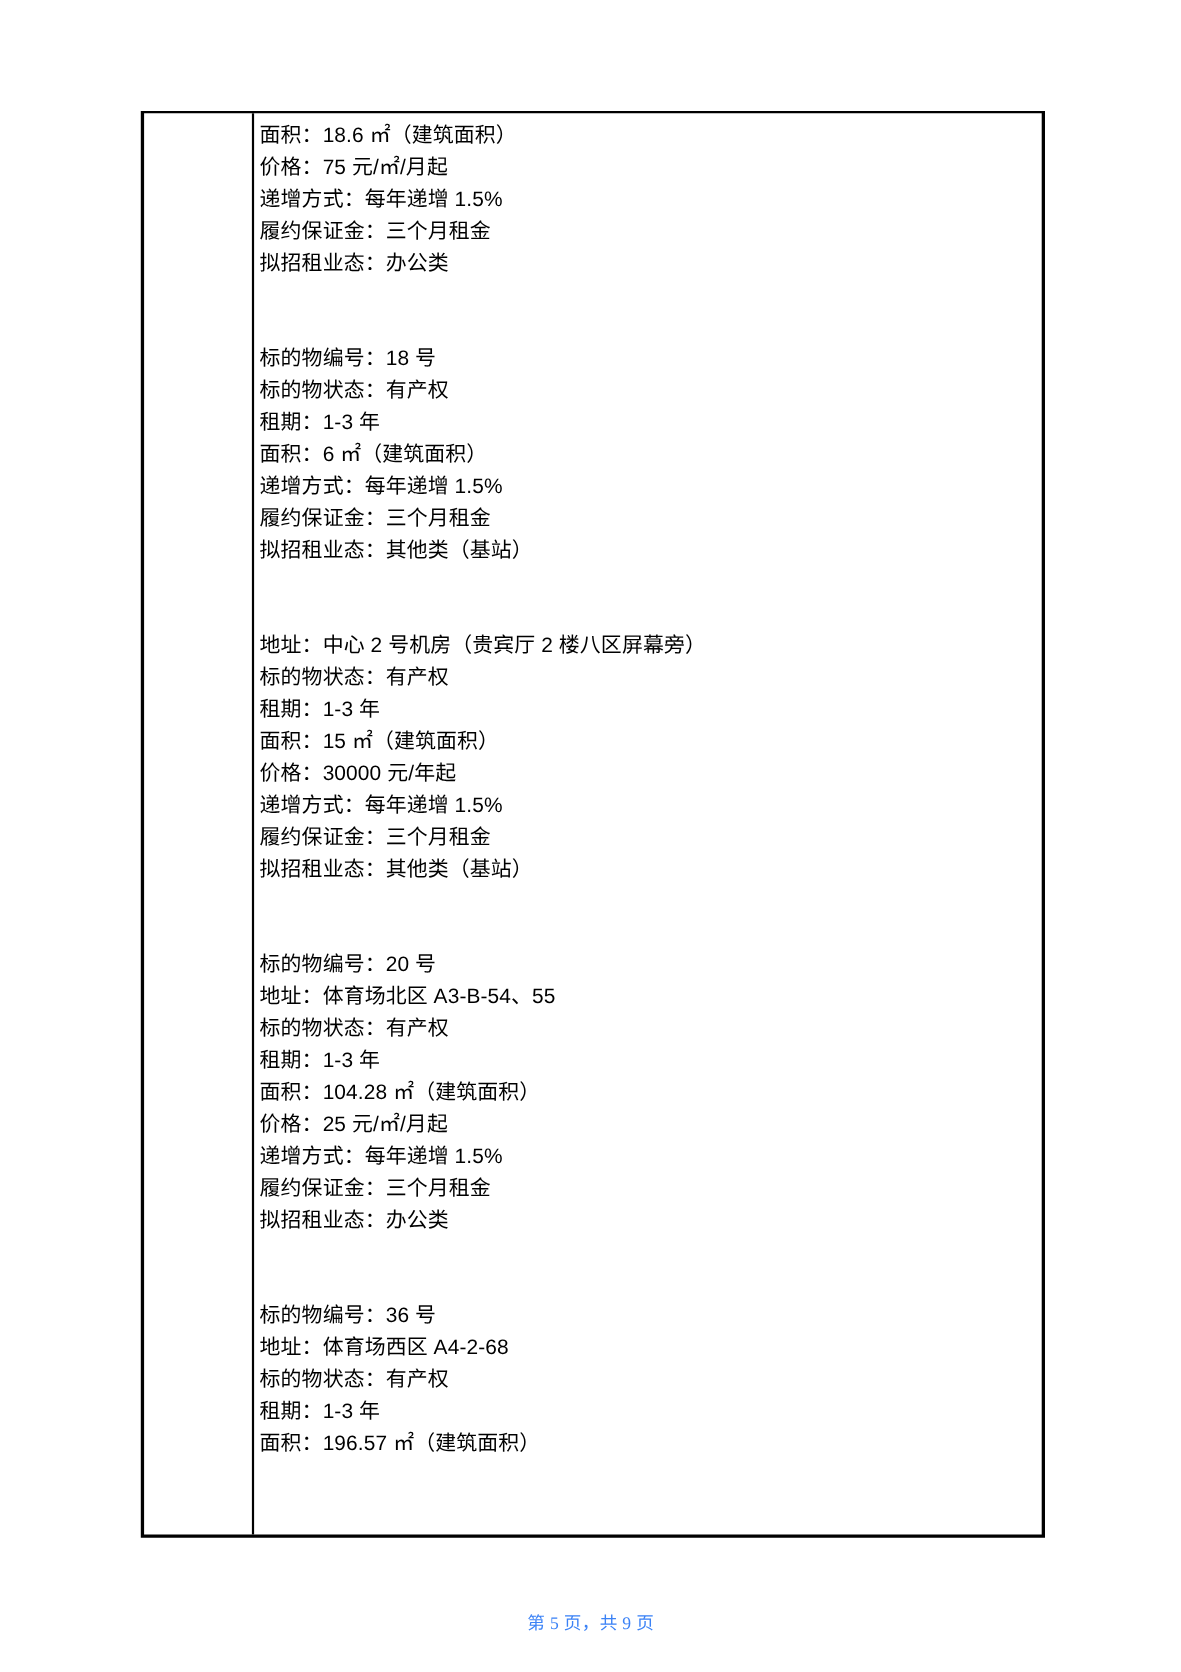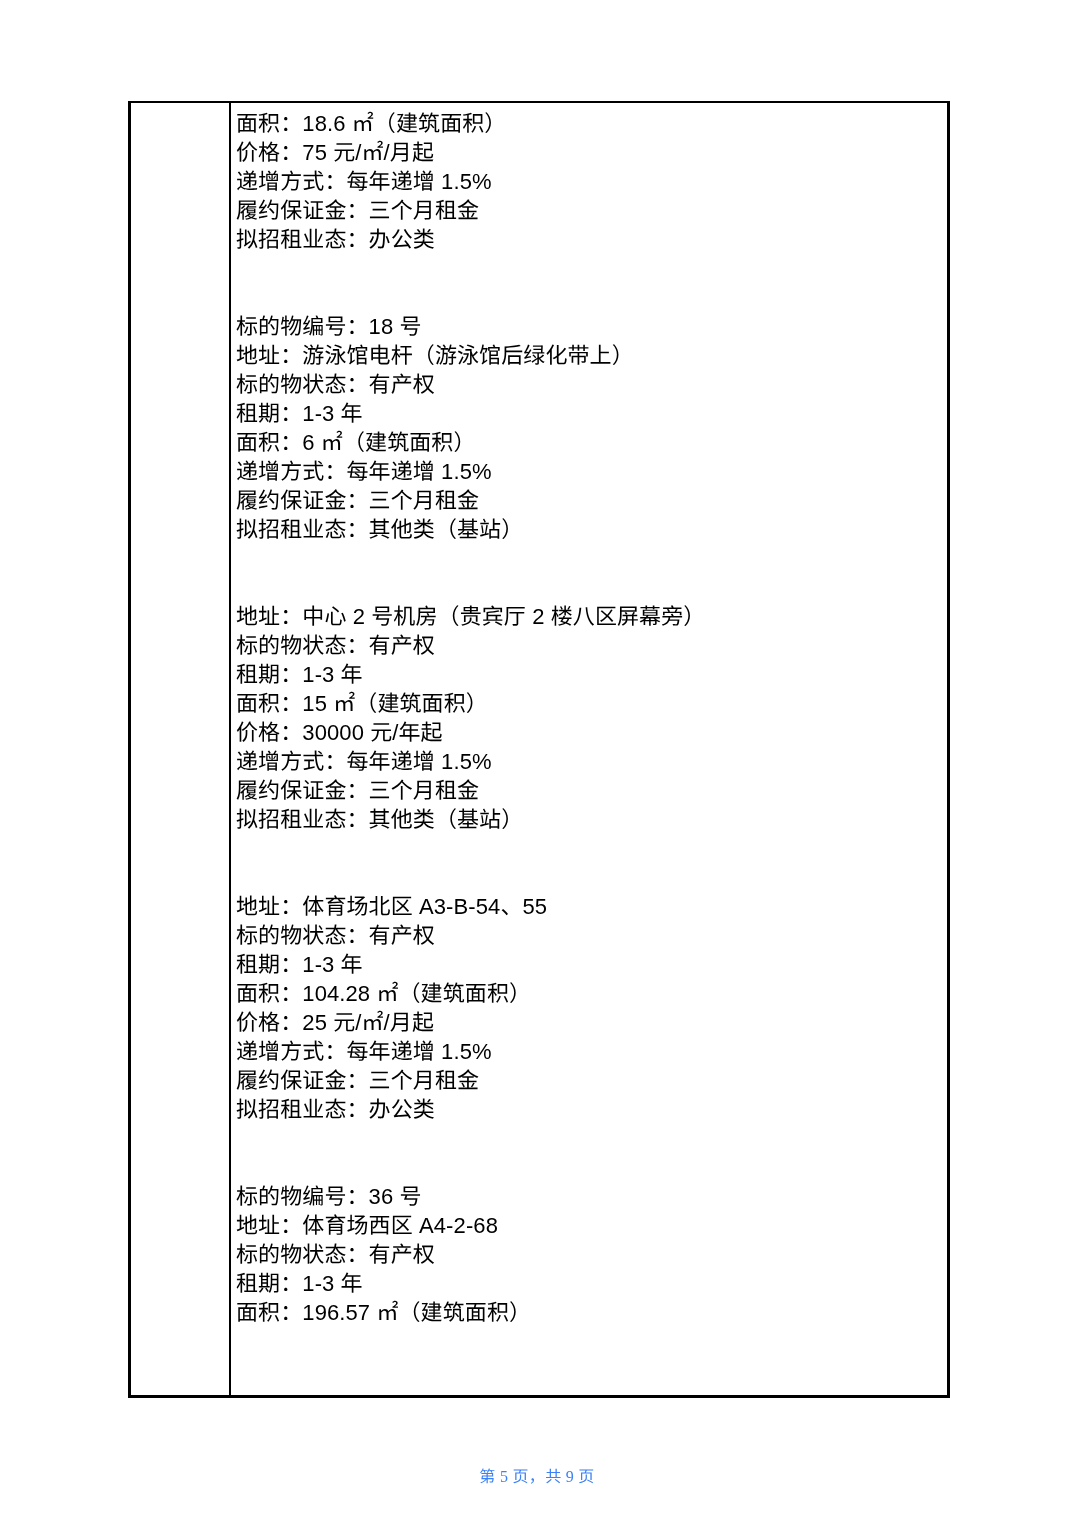--- a/index.html
+++ b/index.html
@@ -45,21 +45,21 @@
     padding: 6px 0 0 5px;
     overflow: hidden;
   }
 
   
   .lot {
     margin: 0;
     padding: 0;
   }
   .line {
-    font-size: 22px;
+    font-size: 19px;
     line-height: 29px;
     height: 29px;
     white-space: nowrap;
     letter-spacing: 0.1px;
   }
   .spacer {
     height: 29px;
   }
   .spacer.double {
     height: 58px;
@@ -95,21 +95,20 @@
         <div class="line">价格：75 元/㎡/月起</div>
         <div class="line">递增方式：每年递增 1.5%</div>
         <div class="line">履约保证金：三个月租金</div>
         <div class="line">拟招租业态：办公类</div>
       </div>
 
       <div class="spacer double"></div>
 
       <div class="lot">
         <div class="line">标的物编号：18 号</div>
-        <div class="line">地址：游泳馆电杆（游泳馆后绿化带上）</div>
         <div class="line">标的物状态：有产权</div>
         <div class="line">租期：1-3 年</div>
         <div class="line">面积：6 ㎡（建筑面积）</div>
         <div class="line">递增方式：每年递增 1.5%</div>
         <div class="line">履约保证金：三个月租金</div>
         <div class="line">拟招租业态：其他类（基站）</div>
       </div>
 
       <div class="spacer double"></div>
 
@@ -120,20 +119,21 @@
         <div class="line">面积：15 ㎡（建筑面积）</div>
         <div class="line">价格：30000 元/年起</div>
         <div class="line">递增方式：每年递增 1.5%</div>
         <div class="line">履约保证金：三个月租金</div>
         <div class="line">拟招租业态：其他类（基站）</div>
       </div>
 
       <div class="spacer double"></div>
 
       <div class="lot">
+        <div class="line">标的物编号：20 号</div>
         <div class="line">地址：体育场北区 A3-B-54、55</div>
         <div class="line">标的物状态：有产权</div>
         <div class="line">租期：1-3 年</div>
         <div class="line">面积：104.28 ㎡（建筑面积）</div>
         <div class="line">价格：25 元/㎡/月起</div>
         <div class="line">递增方式：每年递增 1.5%</div>
         <div class="line">履约保证金：三个月租金</div>
         <div class="line">拟招租业态：办公类</div>
       </div>
 

